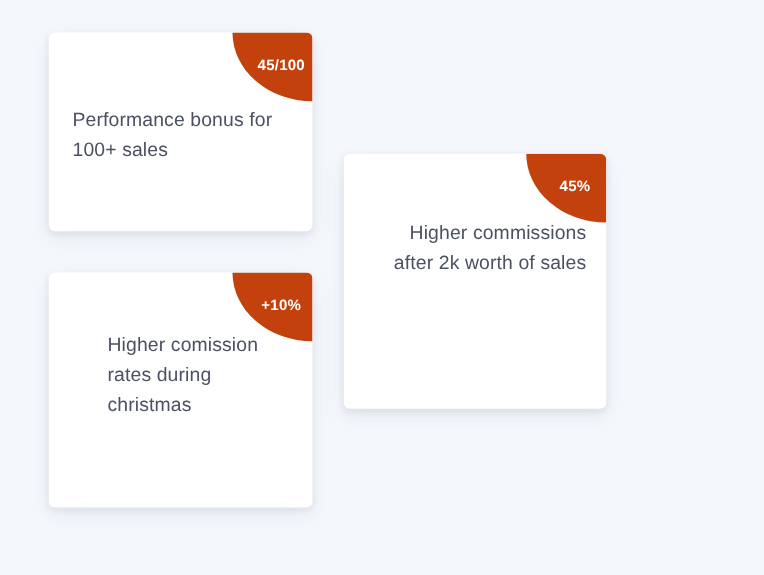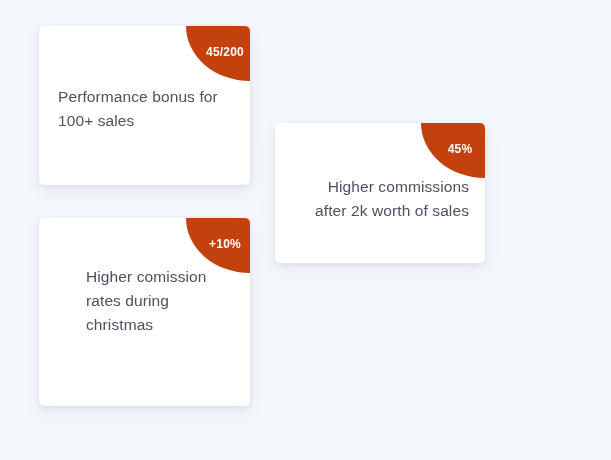--- a/index.html
+++ b/index.html
@@ -68,38 +68,38 @@
     color: #4b5160;
     font-size: 15.5px;
     line-height: 24px;
     letter-spacing: 0.1px;
   }
 
   
   #card-0 { left: 39px;  top: 26px;  width: 211px; height: 159px; }
   #card-0 .card-text { top: 59px; }
 
-  #card-1 { left: 275px; top: 123px; width: 210px; height: 140px; }
+  #card-1 { left: 275px; top: 123px; width: 210px; height: 204px; }
   #card-1 .card-text { top: 52px; text-align: right; }
 
   #card-2 { left: 39px;  top: 218px; width: 211px; height: 188px; }
   #card-2 .card-text { top: 47px; margin-left: 28px; }
 
   
   .badge.single { font-size: 12px; }
 </style>
 </head>
 <body>
 
 <div id="board">
 
   <div class="card" id="card-0">
     <div class="badge">
       <span class="badge-line">45</span>
-      <span class="badge-line">/200</span>
+      <span class="badge-line">/100</span>
     </div>
     <div class="card-text">Performance bonus for 100+ sales</div>
   </div>
 
   <div class="card" id="card-1">
     <div class="badge single">
       <span class="badge-line">45%</span>
     </div>
     <div class="card-text">Higher commissions after 2k worth of sales</div>
   </div>

